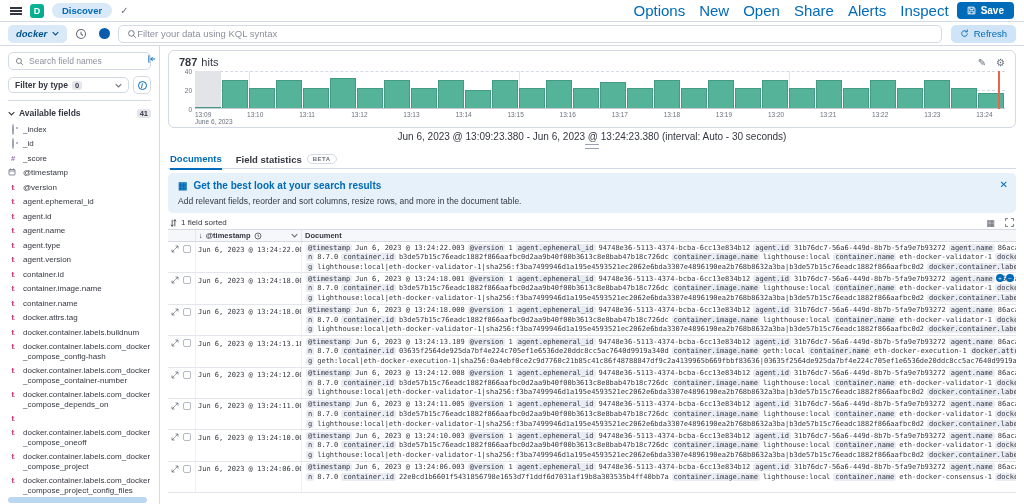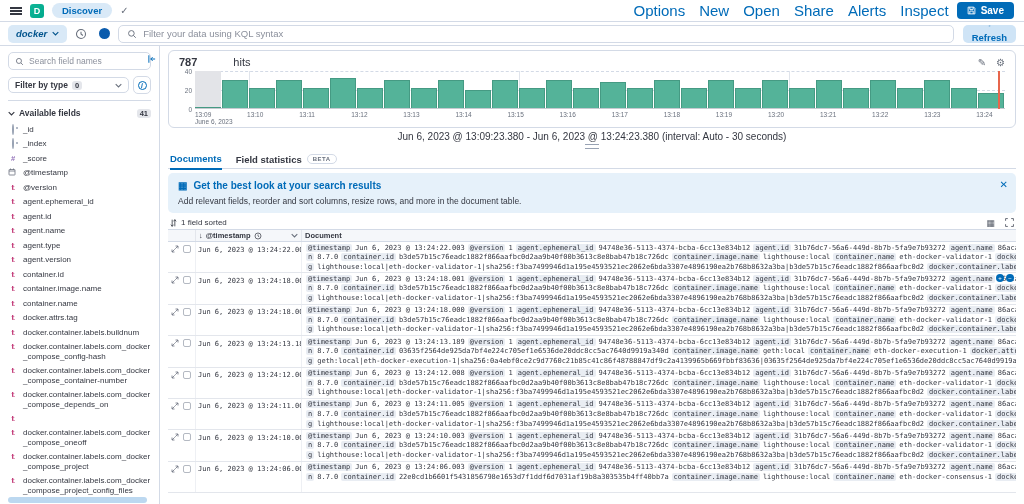--- a/index.html
+++ b/index.html
@@ -23,28 +23,28 @@
     padding:3px 10px; display:flex; gap:5px; align-items:center; cursor:pointer; }
 
   
   .querybar { height:24px; display:flex; align-items:center; gap:5px; padding:0 8px;
     border-bottom:1px solid #d3dae6; background:#fff; }
   .dv-pill { background:#d9e9f7; color:#00538c; font-size:9.5px; font-weight:600; height:18px;
     border-radius:5px; padding:0 8px; display:flex; align-items:center; gap:5px; cursor:pointer;font-style:italic; }
   .icon-btn { width:18px; height:18px; border-radius:4px; display:flex; align-items:center; justify-content:center; cursor:pointer; }
   .blue-dot { width:11px; height:11px; border-radius:50%; background:#0b5cad; }
   .query-input { flex:1; height:18px; border:1px solid #d3dae6; border-radius:5px; background:#fff;
-    display:flex; align-items:center; gap:6px; padding:0 8px; }
+    display:flex; align-items:center; padding:0 8px; }
   .query-input input { border:none; outline:none; flex:1; font-size:9.5px; color:#343741; background:transparent; }
   .query-input input::placeholder { color:#8b909c; }
   .timegroup { display:flex; align-items:center; border:1px solid #d3dae6; border-radius:5px; height:18px; overflow:hidden; }
   .date-btn { display:flex; align-items:center; gap:3px; padding:0 6px; height:100%; border-right:1px solid #d3dae6; background:#fff; cursor:pointer; }
   .time-text { font-size:9.5px; padding:0 8px; white-space:nowrap; }
-  .refresh-btn { background:#cfe4f6; color:#006bb8; height:18px; border-radius:5px; font-size:9.5px; font-weight:700;
-    display:flex; align-items:center; gap:5px; padding:0 9px; margin-left:4px; cursor:pointer; white-space:nowrap;flex-direction:column; }
+  .refresh-btn { background:#cfe4f6; color:#006bb8; height:18px; border-radius:5px; font-size:9.5px; font-weight:400;
+    display:flex; align-items:center; gap:5px; padding:0 9px; margin-left:4px; cursor:pointer; white-space:nowrap; }
 
   
   .content { display:flex; height:458px; }
   .sidebar { width:160px; border-right:1px solid #d3dae6; background:#fff; position:relative; padding:6px 8px 0 8px; overflow:hidden; }
   .main { flex:1; padding:4px 8px 0 8px; position:relative; overflow:hidden; }
 
   
   .side-search { height:18px; border:1px solid #d3dae6; border-radius:5px; display:flex; align-items:center; gap:5px; padding:0 6px; background:#fff; }
   .side-search input { border:none; outline:none; flex:1; width:60px; font-size:8.5px; color:#343741; background:transparent; }
   .side-search input::placeholder { color:#8b909c; }
@@ -64,21 +64,21 @@
   .field-item .f-name { font-size:8px; color:#343741; word-break:break-all; line-height:9.5px; }
   .f-meta { width:8px; height:8px; border:1px solid #98a2b3; border-radius:50%; position:relative; margin-top:1px; }
   .f-meta::after { content:""; position:absolute; left:2.5px; top:2.5px; width:2px; height:2px; border-radius:50%; background:#98a2b3; }
   .f-num { color:#9170b8; font-weight:bold; }
   .f-str { color:#c4407c; font-weight:bold; font-family:"DejaVu Serif",serif; }
   .f-date { margin-top:1px; }
   .side-strip { position:absolute; left:8px; right:12px; bottom:1px; height:6px; border-radius:3px; background:#bcd8f0; }
 
   
   .hits-panel { border:1px solid #d3dae6; border-radius:6px; padding:5px 10px 2px 10px; background:#fff; }
-  .hits-line { display:flex; align-items:center;gap:32px; }
+  .hits-line { display:flex; align-items:center; }
   .hits-line .n { font-size:11px; font-weight:bold; }
   .hits-line .w { font-size:11px; margin-left:4px; }
   .chart-icons { margin-left:auto; display:flex; gap:10px; color:#69707d; font-size:10px; }
   .chart-icons span { cursor:pointer; }
   .chart { display:flex; margin-top:3px; }
   .yaxis { width:16px; position:relative; height:38px; }
   .yaxis span { position:absolute; right:3px; font-size:6.5px; color:#69707d; transform:translateY(-50%); }
   .plot { flex:1; position:relative; height:38px; }
   .gridline { position:absolute; left:0; right:0; border-top:1px dashed #d3dae6; }
   .vline { position:absolute; top:0; bottom:0; width:1px; background:#e0e4eb; }
@@ -221,25 +221,25 @@
     <div class="avail-row">
       <svg width="7" height="5" viewBox="0 0 10 6">
           <path d="M1 1l4 4 4-4" fill="none" stroke="#343741" stroke-width="1.6"></path>
         </svg>
       <span class="t">Available fields</span>
       <span class="cnt-badge">41</span>
     </div>
     <div id="field-list">
         <div class="field-item">
           <span class="f-ic"><span class="f-meta"></span></span>
+          <span class="f-name">_index</span>
+        </div>
+        <div class="field-item">
+          <span class="f-ic"><span class="f-meta"></span></span>
           <span class="f-name">_id</span>
-        </div>
-        <div class="field-item">
-          <span class="f-ic"><span class="f-meta"></span></span>
-          <span class="f-name">_index</span>
         </div>
         <div class="field-item">
           <span class="f-ic"><span class="f-num">#</span></span>
           <span class="f-name">_score</span>
         </div>
         <div class="field-item">
           <span class="f-ic"><span class="f-date"><svg width="8" height="8" viewBox="0 0 16 16">
                 <rect x="2" y="3" width="12" height="11" rx="1" fill="none" stroke="#69707d" stroke-width="1.6"></rect>
                 <path d="M2 6h12M5 1v3M11 1v3" stroke="#69707d" stroke-width="1.6"></path>
               </svg></span></span>

